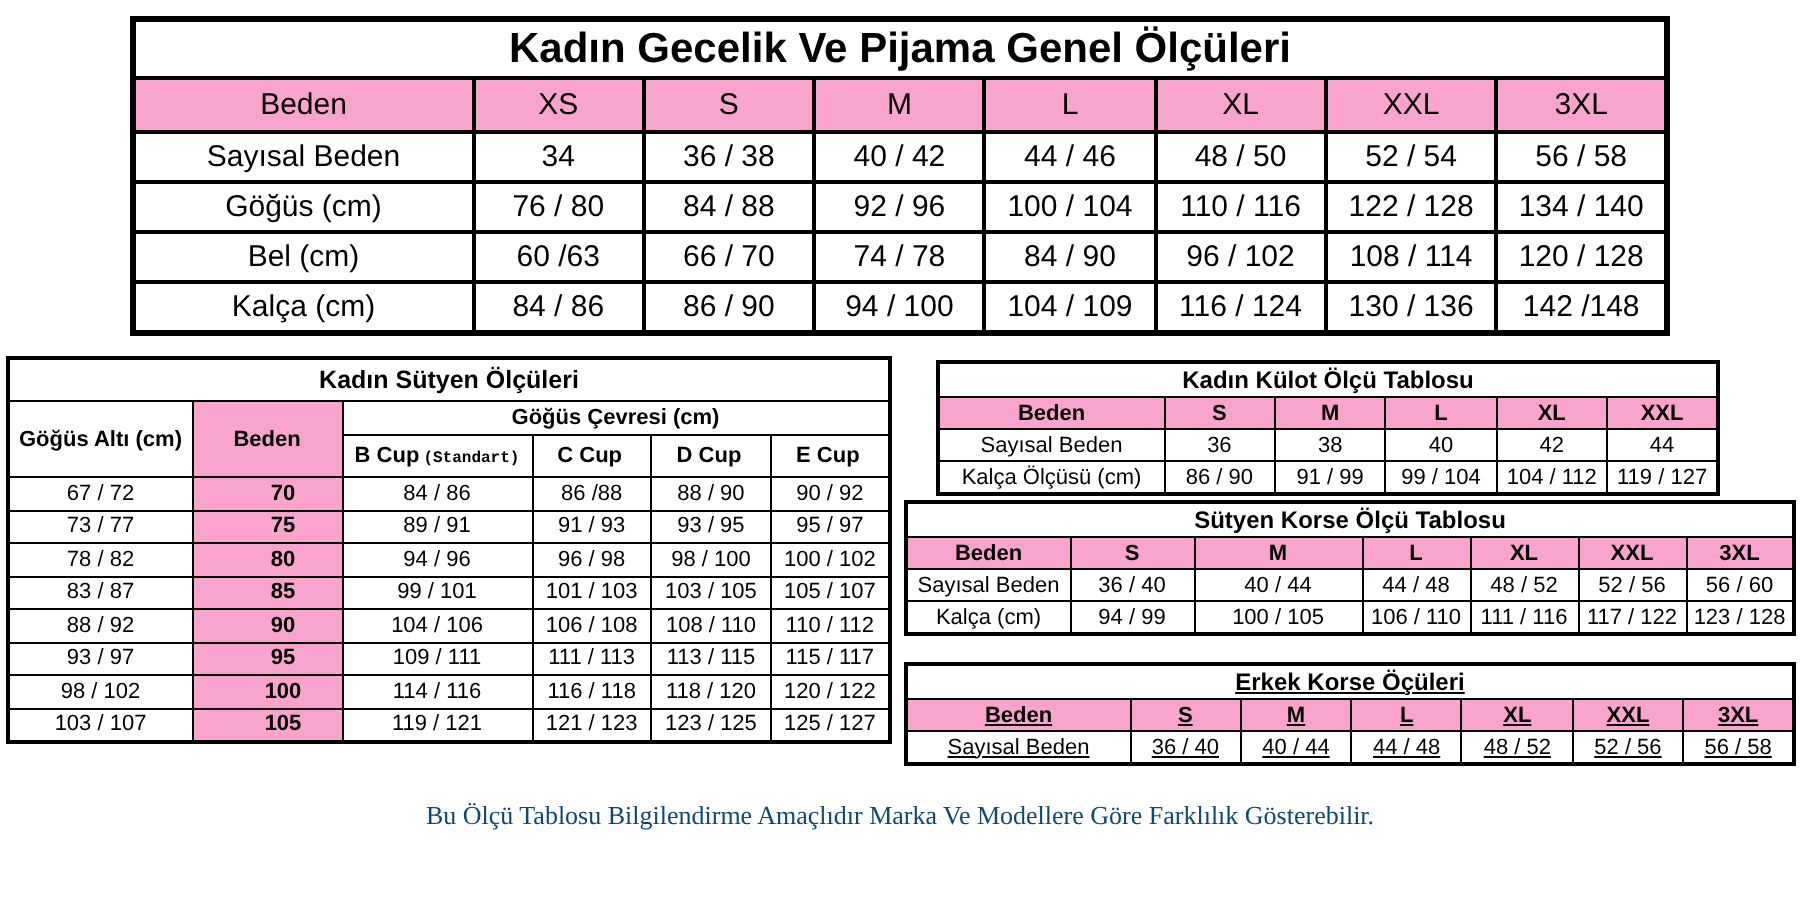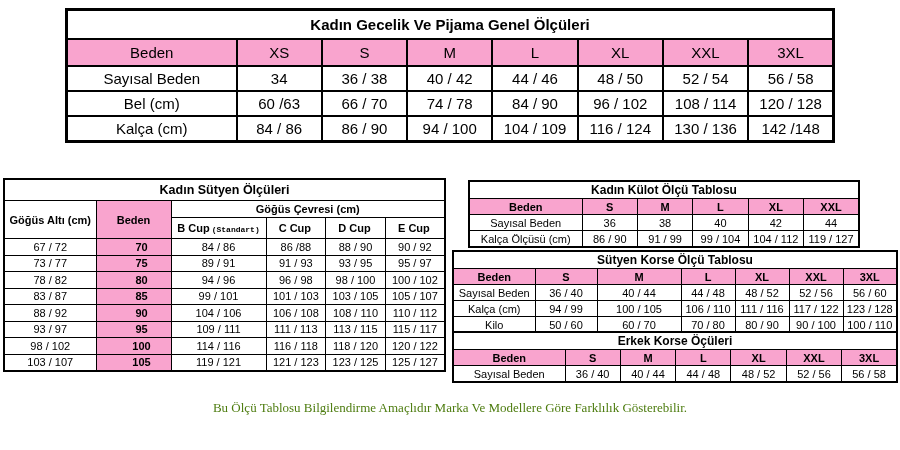--- a/index.html
+++ b/index.html
@@ -21,21 +21,21 @@
   }
   th, td {
     border:2px solid var(--border);
     text-align:center; vertical-align:middle;
     padding:0; overflow:hidden; white-space:nowrap;
     font-weight:normal;
   }
 
   
   .t-pajama { left:65px; top:8px; width:770px; font-size:15px; }
-  .t-pajama .title-row th { height:27px; font-weight:bold; font-size:15px; }
+  .t-pajama .title-row th { height:27px; font-weight:bold; font-size:21px; }
   .t-pajama .pink-row th { height:25px; background:var(--pink); }
   .t-pajama tbody td { height:23px; }
 
   
   .t-bra { left:3px; top:178px; width:443px; font-size:11px; border-width:2.5px; }
   .t-bra th, .t-bra td { border-width:1.5px; }
   .t-bra thead th { font-weight:bold; }
   .t-bra .title-row th { height:20px; font-size:12.5px; }
   .t-bra .span-row th { height:16px; }
   .t-bra .cup-row th { height:20px; }
@@ -46,27 +46,27 @@
 
   
   .mini { font-size:11px; border-width:2.5px; }
   .mini th, .mini td { border-width:1.5px; }
   .mini .title-row th { height:16px; font-weight:bold; font-size:12px; }
   .mini .pink-row th { height:15px; background:var(--pink); font-weight:bold; }
   .mini tbody td { height:15px; }
 
   .t-panty   { left:468px; top:180px; width:392px; }
   .t-wcorset { left:452px; top:250px; width:446px; }
-  .t-mcorset { left:452px; top:331px; width:446px; }
+  .t-mcorset { left:452px; top:331px; width:446px;text-decoration:underline; }
 
   
   .caption {
     position:absolute; top:400px; left:0; width:900px;
     text-align:center; font-family:"Liberation Serif", serif;
-    font-size:13px; color:#4d7c0f;
+    font-size:13px; color:#0c4a6e;
   }
 </style>
 </head>
 <body>
 
 <table class="t-pajama">
   <colgroup>
     <col style="width:170px">
     <col>
       <col>
@@ -96,20 +96,30 @@
         <td>Sayısal Beden</td>
         <td>34</td>
         <td>36 / 38</td>
         <td>40 / 42</td>
         <td>44 / 46</td>
         <td>48 / 50</td>
         <td>52 / 54</td>
         <td>56 / 58</td>
       </tr>
       <tr>
+        <td>Göğüs (cm)</td>
+        <td>76 / 80</td>
+        <td>84 / 88</td>
+        <td>92 / 96</td>
+        <td>100 / 104</td>
+        <td>110 / 116</td>
+        <td>122 / 128</td>
+        <td>134 / 140</td>
+      </tr>
+      <tr>
         <td>Bel (cm)</td>
         <td>60 /63</td>
         <td>66 / 70</td>
         <td>74 / 78</td>
         <td>84 / 90</td>
         <td>96 / 102</td>
         <td>108 / 114</td>
         <td>120 / 128</td>
       </tr>
       <tr>
@@ -296,29 +306,20 @@
       </tr>
       <tr>
         <td>Kalça (cm)</td>
         <td>94 / 99</td>
         <td>100 / 105</td>
         <td>106 / 110</td>
         <td>111 / 116</td>
         <td>117 / 122</td>
         <td>123 / 128</td>
       </tr>
-      <tr>
-        <td>Kilo</td>
-        <td>50 / 60</td>
-        <td>60 / 70</td>
-        <td>70 / 80</td>
-        <td>80 / 90</td>
-        <td>90 / 100</td>
-        <td>100 / 110</td>
-      </tr>
     </tbody>
 </table>
 
 <table class="mini t-mcorset">
   <colgroup>
     <col style="width:112px">
     <col>
       <col>
       <col>
       <col>

